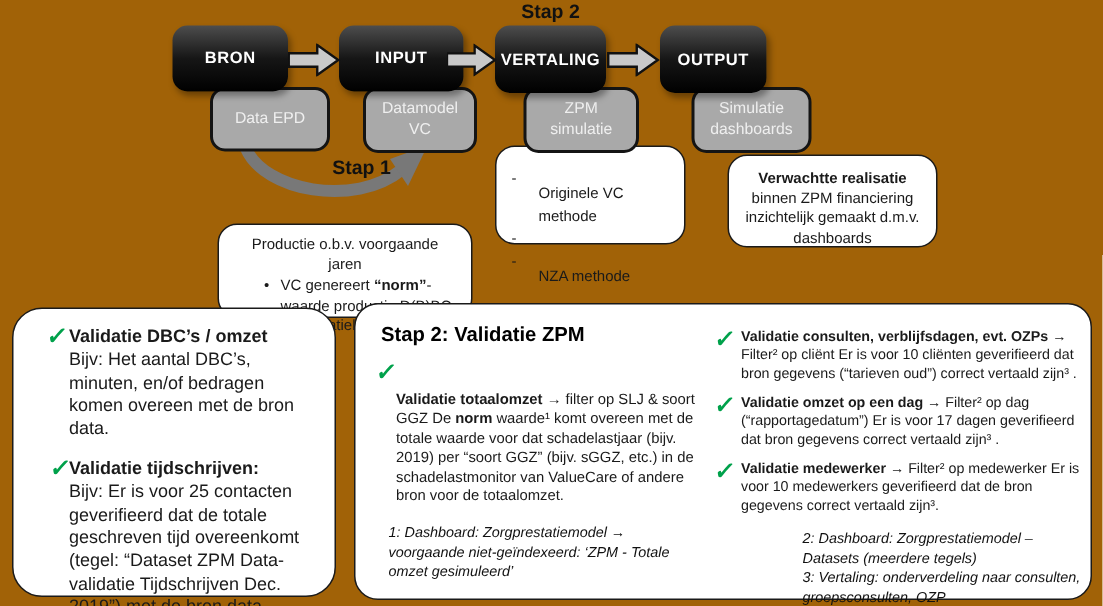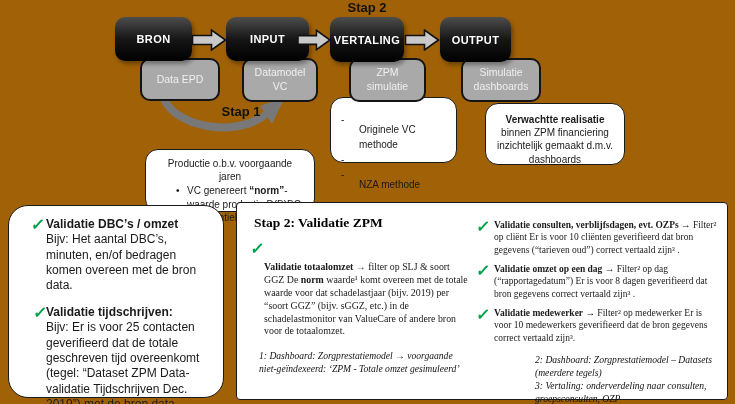--- a/index.html
+++ b/index.html
@@ -45,21 +45,21 @@
   #productie-box .bullet-text{width:120px;}
   #methods-box{left:330px;top:97px;width:127px;height:66px;padding:14px 6px 4px 8px;z-index:0;}
   .method-row{display:flex;line-height:15px;}
   .method-row .dash{width:10px;flex:0 0 auto;margin-left:2px;}
   .method-row .method-label{margin-left:8px;margin-top:10px;}
   #output-note-box{left:485px;top:103px;width:140px;height:62px;padding:9px 7px 4px 7px;text-align:center;z-index:0;}
 
   
   .panel{position:absolute;background:#fff;border:1.6px solid #1a1a1a;box-sizing:border-box;}
   #panel-left{left:8px;top:205px;width:216px;height:193px;border-radius:20px;}
-  #panel-right{left:236px;top:202px;width:492px;height:198px;border-radius:4px;font-family:Liberation Serif, serif;}
+  #panel-right{left:236px;top:202px;width:492px;height:198px;border-radius:16px;}
   .panel-title{font-weight:bold;font-size:13.5px;color:#000;}
   #panel-left .panel-title{margin:13px 0 0 20px;}
   #panel-right .panel-title{position:absolute;left:17px;top:12px;}
 
   .check-item{display:flex;gap:5px;}
   .check{color:#00a14b;font-weight:bold;font-size:16px;line-height:1;transform:skewX(-8deg);flex:0 0 14px;}
   .item-heading{font-weight:bold;}
   .item-body,.item-heading,.item-rest{font-size:12px;line-height:1.28;}
 
   #panel-left .check-item{margin:11px 8px 0 18px;}
@@ -187,21 +187,21 @@
     <div id="col2">
       <div class="check-item">
         <span class="check">✓</span>
         <div class="item-content">
           <span class="item-heading">Validatie consulten, verblijfsdagen, evt. OZPs</span><span class="item-rest"> → Filter² op cliënt Er is voor 10 cliënten geverifieerd dat bron gegevens (“tarieven oud”) correct vertaald zijn³ .</span>
         </div>
       </div>
       <div class="check-item">
         <span class="check">✓</span>
         <div class="item-content">
-          <span class="item-heading">Validatie omzet op een dag</span><span class="item-rest"> → Filter² op dag (“rapportagedatum”) Er is voor 8 dagen geverifieerd dat bron gegevens correct vertaald zijn³ .</span>
+          <span class="item-heading">Validatie omzet op een dag</span><span class="item-rest"> → Filter² op dag (“rapportagedatum”) Er is voor 17 dagen geverifieerd dat bron gegevens correct vertaald zijn³ .</span>
         </div>
       </div>
       <div class="check-item">
         <span class="check">✓</span>
         <div class="item-content">
           <span class="item-heading">Validatie medewerker</span><span class="item-rest"> → Filter² op medewerker Er is voor 10 medewerkers geverifieerd dat de bron gegevens correct vertaald zijn³.</span>
         </div>
       </div>
       <div class="footnotes">
         <div class="footnote">2: Dashboard: Zorgprestatiemodel – Datasets (meerdere tegels)</div>

